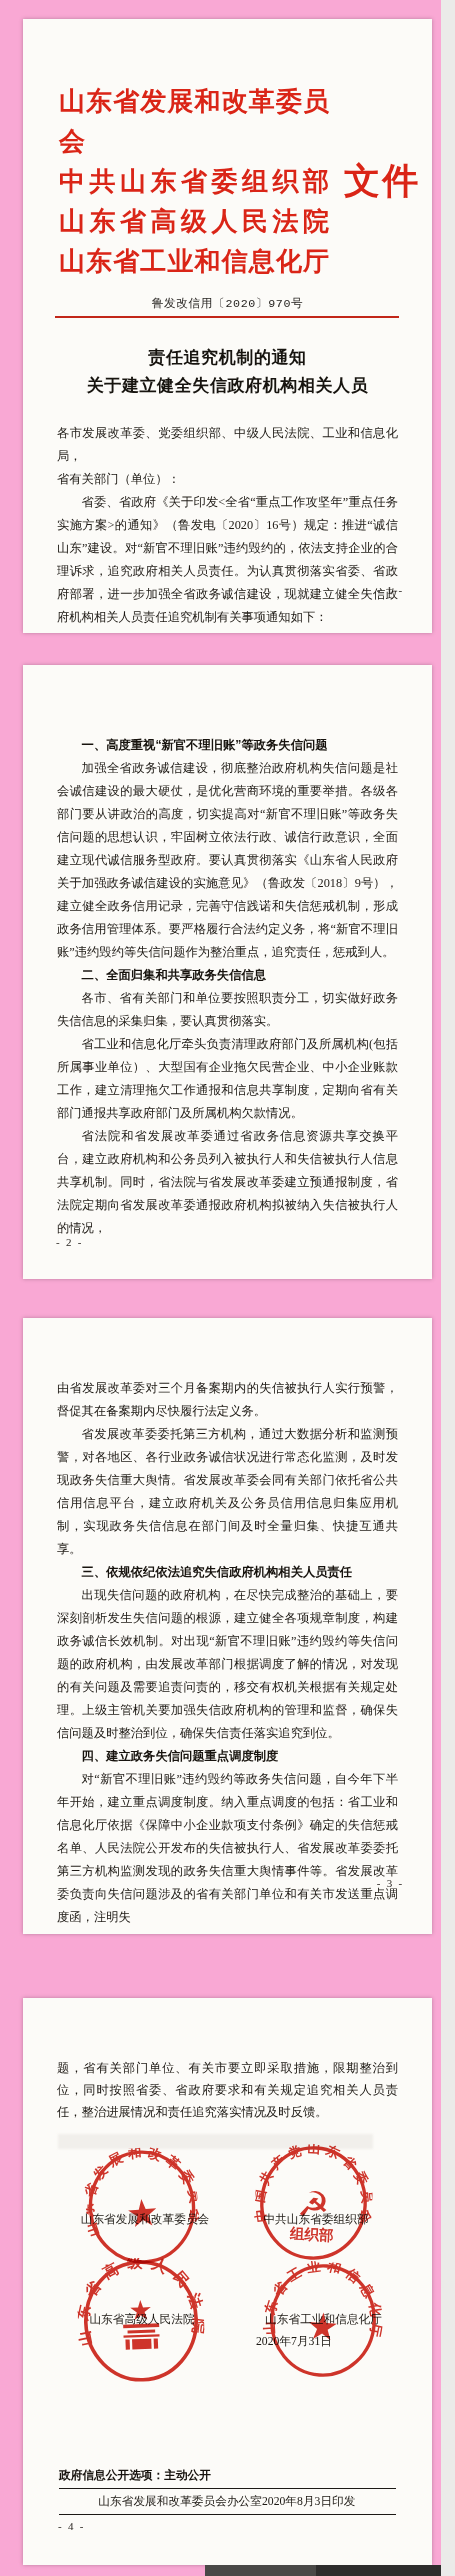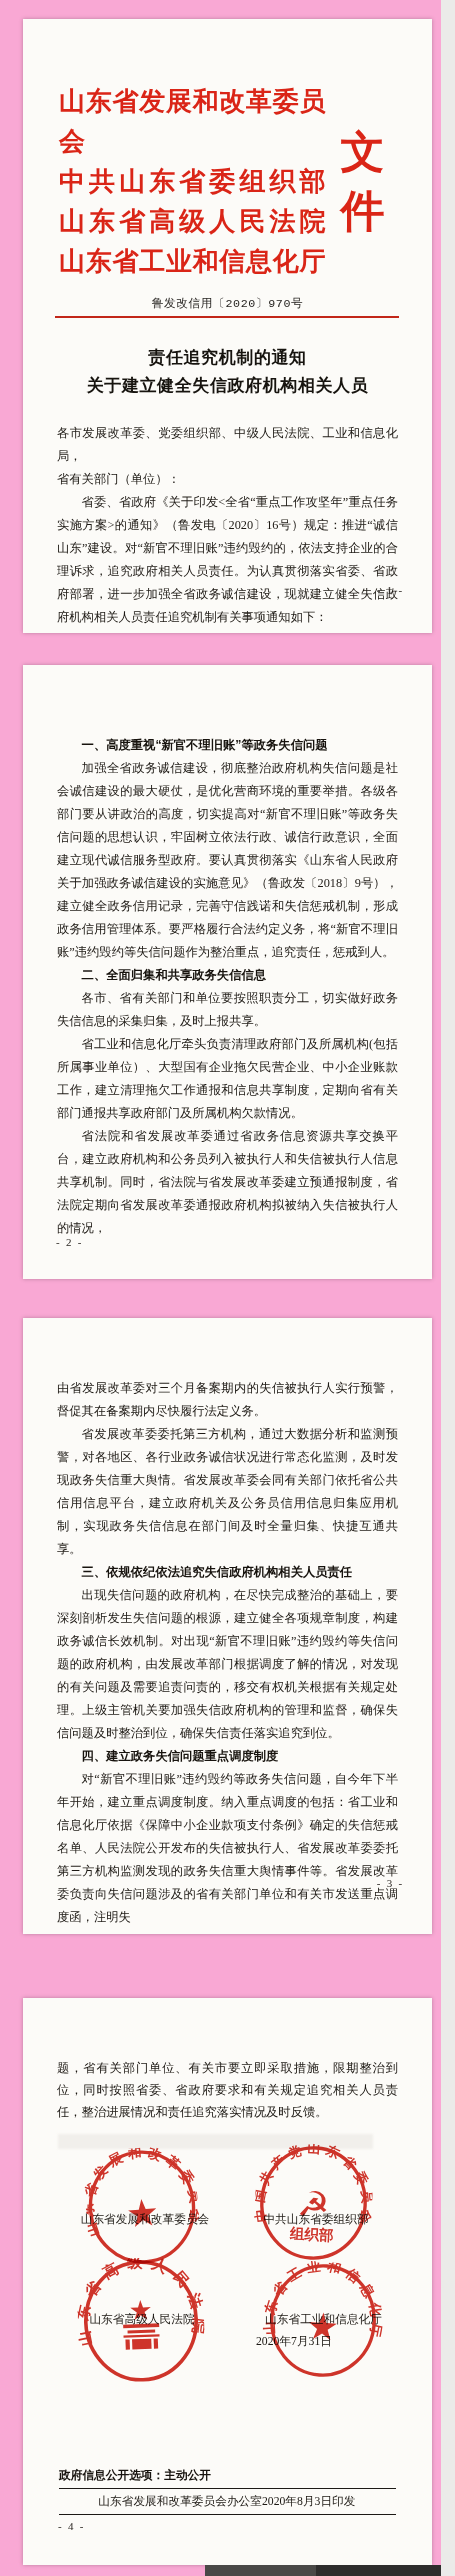--- a/index.html
+++ b/index.html
@@ -9,21 +9,21 @@
   #page1{top:18.7px;height:614px;}
   #page2{top:665px;height:614px;}
   #page3{top:1318px;height:616px;}
   #page4{top:1998px;height:567px;}
 
   
   .red-header{display:flex;align-items:center;padding-top:63px;margin-left:36px;}
   .org-lines{width:270px;}
   .org-line{font-weight:bold;color:#da2517;font-size:26px;line-height:40px;
             text-align:justify;text-align-last:justify;font-family:"Liberation Serif","DejaVu Serif",serif;}
-  .doc-type{color:#da2517;font-size:44px;font-weight:bold;margin-left:15px;letter-spacing:2.3px;}
+  .doc-type{color:#da2517;font-size:36px;font-weight:bold;margin-left:15px;letter-spacing:2.3px;}
   .doc-number{text-align:center;margin-top:14px;font-size:11.7px;color:#221f1c;letter-spacing:0.6px;font-family:Liberation Mono, monospace;}
   .red-rule{height:1.8px;background:#c22619;width:344px;margin:5.8px 0 0 32px;}
   .doc-title{margin-top:26px;text-align:center;font-size:17px;font-weight:bold;line-height:28px;color:#17140f;letter-spacing:0.6px;}
 
   
   .body-text{margin:22px auto 0 34px;width:341px;font-size:12.3px;line-height:23px;
              color:#1d1914;text-align:justify;}
   .body-text p{margin:0;text-indent:2em;}
   .body-text p.noindent{text-indent:0;}
   .sec-heading{font-family:"Liberation Sans","DejaVu Sans",sans-serif;font-weight:bold;
@@ -88,21 +88,21 @@
       <p>省委、省政府《关于印发&lt;全省“重点工作攻坚年”重点任务实施方案&gt;的通知》（鲁发电〔2020〕16号）规定：推进“诚信山东”建设。对“新官不理旧账”违约毁约的，依法支持企业的合理诉求，追究政府相关人员责任。为认真贯彻落实省委、省政府部署，进一步加强全省政务诚信建设，现就建立健全失信政府机构相关人员责任追究机制有关事项通知如下：</p>
     </div>
     <div class="pageno">- 1 -</div>
   </div>
 
   <div class="page" id="page2">
     <div class="body-text" style="margin-top:0;padding-top:69px;">
       <p class="sec-heading">一、高度重视“新官不理旧账”等政务失信问题</p>
       <p>加强全省政务诚信建设，彻底整治政府机构失信问题是社会诚信建设的最大硬仗，是优化营商环境的重要举措。各级各部门要从讲政治的高度，切实提高对“新官不理旧账”等政务失信问题的思想认识，牢固树立依法行政、诚信行政意识，全面建立现代诚信服务型政府。要认真贯彻落实《山东省人民政府关于加强政务诚信建设的实施意见》（鲁政发〔2018〕9号），建立健全政务信用记录，完善守信践诺和失信惩戒机制，形成政务信用管理体系。要严格履行合法约定义务，将“新官不理旧账”违约毁约等失信问题作为整治重点，追究责任，惩戒到人。</p>
       <p class="sec-heading">二、全面归集和共享政务失信信息</p>
-      <p>各市、省有关部门和单位要按照职责分工，切实做好政务失信信息的采集归集，及时上报共享。</p>
+      <p>各市、省有关部门和单位要按照职责分工，切实做好政务失信信息的采集归集，要认真贯彻落实。</p>
       <p>省工业和信息化厅牵头负责清理政府部门及所属机构(包括所属事业单位）、大型国有企业拖欠民营企业、中小企业账款工作，建立清理拖欠工作通报和信息共享制度，定期向省有关部门通报共享政府部门及所属机构欠款情况。</p>
       <p>省法院和省发展改革委通过省政务信息资源共享交换平台，建立政府机构和公务员列入被执行人和失信被执行人信息共享机制。同时，省法院与省发展改革委建立预通报制度，省法院定期向省发展改革委通报政府机构拟被纳入失信被执行人的情况，</p>
     </div>
     <div class="pageno">- 2 -</div>
   </div>
 
   <div class="page" id="page3">
     <div class="body-text" style="margin-top:8px;padding-top:51px;">
       <p class="noindent">由省发展改革委对三个月备案期内的失信被执行人实行预警，督促其在备案期内尽快履行法定义务。</p>
       <p>省发展改革委委托第三方机构，通过大数据分析和监测预警，对各地区、各行业政务诚信状况进行常态化监测，及时发现政务失信重大舆情。省发展改革委会同有关部门依托省公共信用信息平台，建立政府机关及公务员信用信息归集应用机制，实现政务失信信息在部门间及时全量归集、快捷互通共享。</p>

